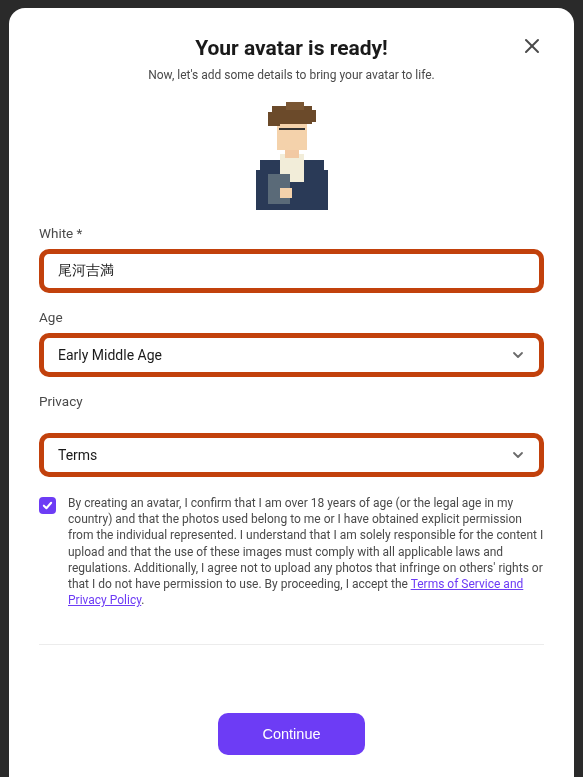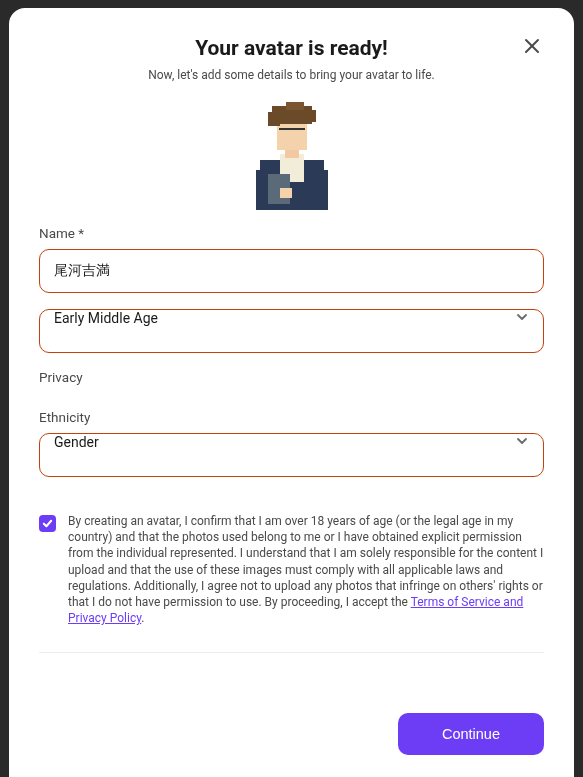--- a/index.html
+++ b/index.html
@@ -58,42 +58,42 @@
 .form-group { margin-bottom: 16px; }
 .label {
   font-size: 13.5px;
   color: #4a4a4a;
   margin-bottom: 8px;
   display: block;
 }
 .input, .select {
   width: 100%;
   height: 44px;
-  border: 1px solid #c2410c;
+  border: 5px solid #c2410c;
   border-radius: 10px;
   padding: 0 14px;
   font-size: 14px;
   color: #1a1a1a;
   background: #fff;
   font-family: inherit;
 }
 .select {
   display: flex;
-  align-items: flex-start;
+  align-items: center;
   justify-content: space-between;
   cursor: pointer;
 }
 .select-value { flex: 1; }
 .chevron { color: #6b6b6b; flex-shrink: 0; }
 .consent-row {
   display: flex;
   align-items: flex-start;
   gap: 12px;
-  margin-top: 20px;
-  padding-bottom: 26px;
+  margin-top: 2px;
+  padding-bottom: 36px;
   border-bottom: 1px solid #ececec;
 }
 .checkbox {
   width: 17px;
   height: 17px;
   border-radius: 4px;
   background: #6d3cf5;
   flex-shrink: 0;
   margin-top: 2px;
   cursor: pointer;
@@ -107,21 +107,21 @@
   color: #4a4a4a;
 }
 .consent-text a {
   color: #6d3cf5;
   text-decoration: underline;
 }
 .footer {
   margin-top: auto;
   padding-top: 18px;
   display: flex;
-  justify-content: flex-end;
+  justify-content: center;
 }
 .continue-btn {
   background: #6d3cf5;
   color: #fff;
   border: none;
   border-radius: 10px;
   height: 42px;
   padding: 0 44px;
   font-size: 14.5px;
   font-weight: 500;
@@ -166,41 +166,41 @@
       <rect x="37" y="32" width="10" height="2" fill="#333"></rect>
       <rect x="53" y="32" width="10" height="2" fill="#333"></rect>
       <rect x="47" y="32" width="6" height="2" fill="#333"></rect>
 
       <rect x="26" y="78" width="22" height="30" fill="#5a6a78"></rect>
       <rect x="38" y="92" width="12" height="10" fill="#f4d2ab"></rect>
     </svg>
   </div>
 
   <div class="form-group">
-    <label class="label">Name *</label>
+    <label class="label">White *</label>
     <input class="input" type="text" value="尾河吉満" style="">
   </div>
 
   <div class="form-group">
+    <label class="label">Age</label>
     <div class="select">
       <span class="select-value">Early Middle Age</span>
       <svg class="chevron" width="14" height="14" viewBox="0 0 14 14" fill="none" stroke="currentColor" stroke-width="1.8" stroke-linecap="round" stroke-linejoin="round">
           <polyline points="3 5 7 9 11 5"></polyline>
         </svg>
     </div>
   </div>
 
   <div class="form-group">
     <label class="label">Privacy</label>
   </div>
 
   <div class="form-group">
-    <label class="label">Ethnicity</label>
     <div class="select">
-      <span class="select-value">Gender</span>
+      <span class="select-value">Terms</span>
       <svg class="chevron" width="14" height="14" viewBox="0 0 14 14" fill="none" stroke="currentColor" stroke-width="1.8" stroke-linecap="round" stroke-linejoin="round">
           <polyline points="3 5 7 9 11 5"></polyline>
         </svg>
     </div>
   </div>
 
   <div class="consent-row">
     <div class="checkbox">
       <svg width="11" height="11" viewBox="0 0 12 12" fill="none" stroke="#fff" stroke-width="2.2" stroke-linecap="round" stroke-linejoin="round">
           <polyline points="2 6.2 4.8 9 10 3"></polyline>

